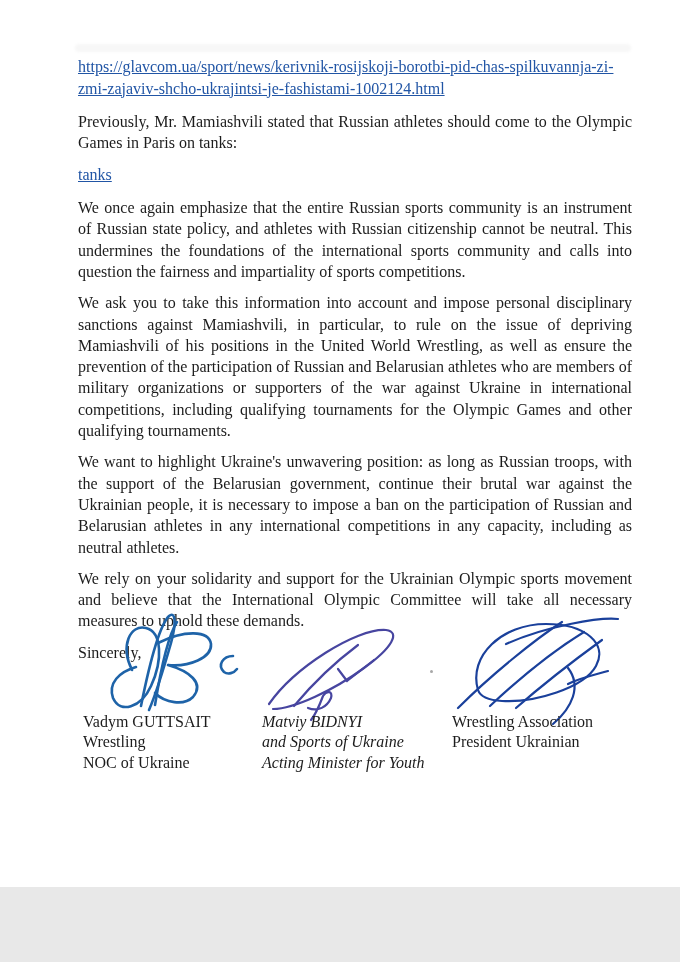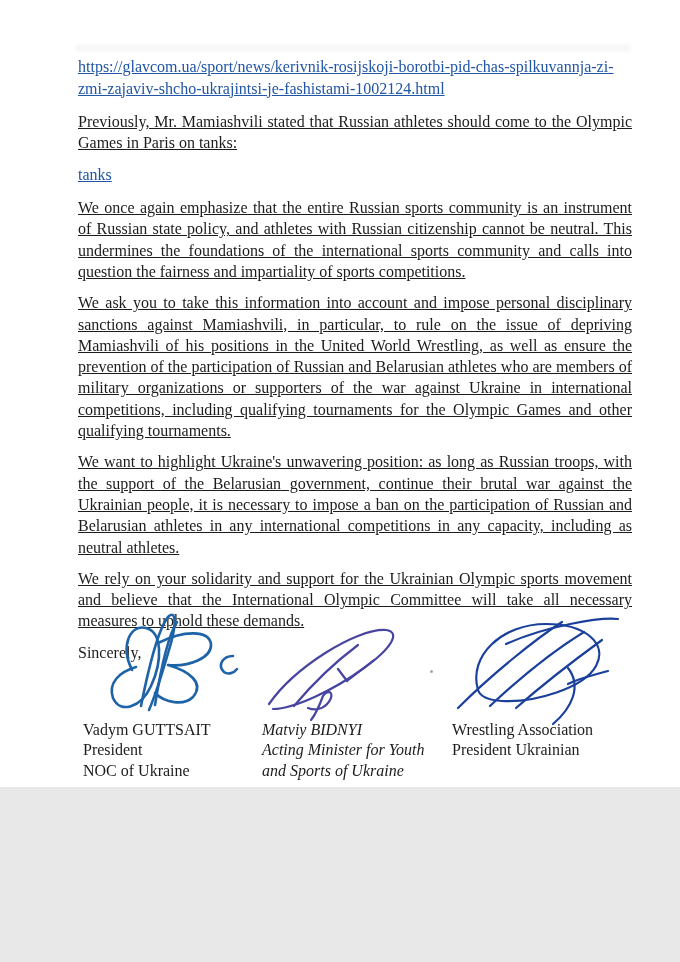--- a/index.html
+++ b/index.html
@@ -2,33 +2,33 @@
 <html style="--page-bg: #ffffff; --text-color: #1c1c1c; --link-color: #2155a5;"><head>
 <meta charset="utf-8">
 <style>
   :root{
     --page-bg:#ffffff;
     --text-color:#1c1c1c;
     --link-color:#2155a5;
   }
   html,body{margin:0;padding:0;background:#e8e8e8;}
   .page{
-    width:680px;height:787px;background:var(--page-bg);
+    width:680px;height:887px;background:var(--page-bg);
     font-family:"Liberation Serif","DejaVu Serif",serif;
     color:var(--text-color);
     position:relative;overflow:hidden;margin:0 auto;
   }
   .content{
     position:absolute;inset:0;
     padding:56px 48px 0 78px;
     box-sizing:border-box;
   }
   p.body{
     font-size:16px;line-height:21.3px;
-    text-align:justify;margin:0 0 10px 0;text-decoration:underline;
+    text-align:justify;margin:0 0 10px 0;
   }
   a.doc-link{
     display:block;font-size:16px;line-height:21.5px;
     margin:0 0 12px 0;color:var(--link-color);
     cursor:pointer;text-decoration:none;
   }
   a.doc-link span{display:block;text-decoration:underline;}
   .scan-smudge{
     position:absolute;left:75px;top:44px;width:556px;height:8px;
     background:rgba(90,90,90,0.05);border-radius:4px;filter:blur(1px);
@@ -37,21 +37,21 @@
     position:absolute;left:430px;top:670px;width:3px;height:3px;
     background:rgba(60,60,60,0.45);border-radius:50%;
   }
   .sig-area{position:relative;height:70px;}
   .closing{font-size:16px;line-height:21.3px;margin-top:9px;}
   svg.sig{position:absolute;pointer-events:none;overflow:visible;}
   .sig1{left:18px;top:-34px;}
   .sig2{left:186px;top:-22px;}
   .sig3{left:372px;top:-32px;}
   .names-row{position:relative;height:80px;font-size:16px;line-height:20.6px;}
-  .name-col{position:absolute;top:8px;white-space:nowrap;}
+  .name-col{position:absolute;top:0;white-space:nowrap;}
   .col1{left:5px;}
   .col2{left:184px;font-style:italic;}
   .col3{left:374px;}
 </style>
 </head>
 <body>
 
 <div class="page">
   <div class="scan-smudge"></div>
   <div class="scan-dot"></div>
@@ -112,27 +112,27 @@
           <path d="M56,34 C96,16 150,7 168,9"></path>
           <path d="M118,58 C132,76 122,98 103,114"></path>
           <path d="M118,74 C130,68 144,65 158,61"></path>
         </g>
       </svg>
     </div>
 
     <div class="names-row">
       <div class="name-col col1">
         <div>Vadym GUTTSAIT</div>
-        <div>President</div>
+        <div>Wrestling</div>
         <div>NOC of Ukraine</div>
       </div>
       <div class="name-col col2">
         <div>Matviy BIDNYI</div>
+        <div>and Sports of Ukraine</div>
         <div>Acting Minister for Youth</div>
-        <div>and Sports of Ukraine</div>
       </div>
       <div class="name-col col3">
         <div>Wrestling Association</div>
         <div>President Ukrainian</div>
       </div>
     </div>
 
   </div>
 </div>
 

